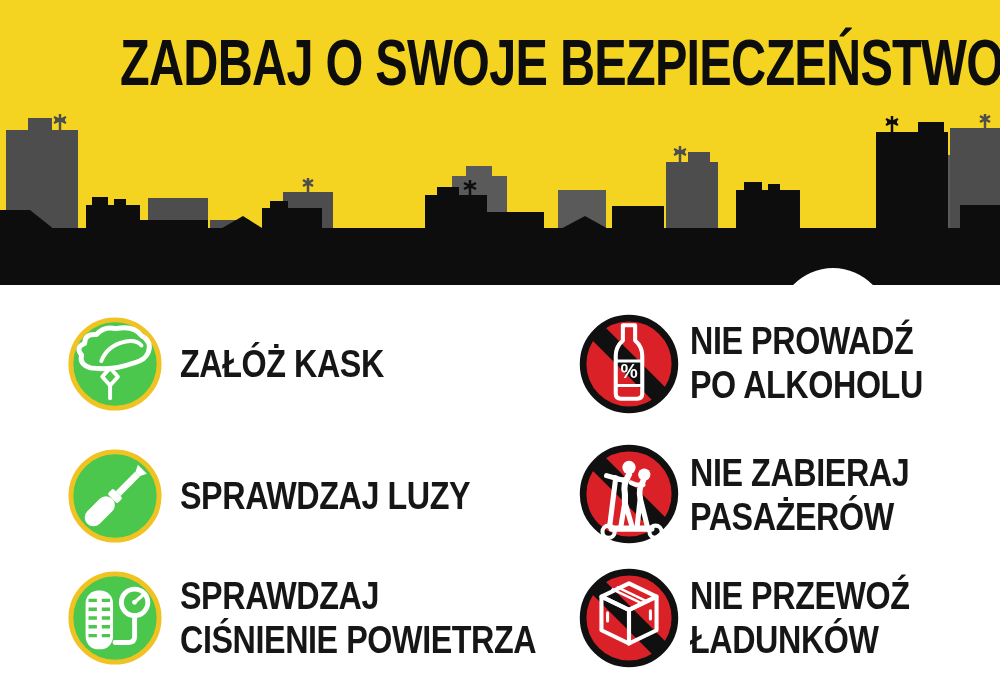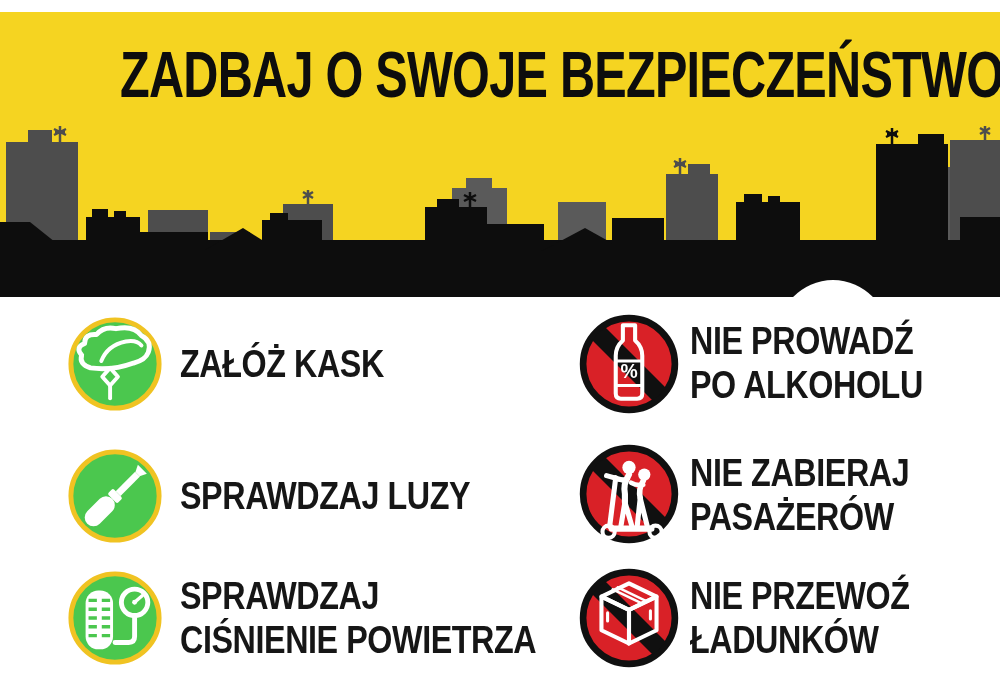--- a/index.html
+++ b/index.html
@@ -1,20 +1,20 @@
 <!DOCTYPE html>
 <html><head>
 <meta charset="utf-8">
 <style>
   html,body{margin:0;padding:0;background:#ffffff;}
   .poster{
     position:relative;width:1000px;height:700px;overflow:hidden;
     background:#ffffff;font-family:"Liberation Sans", sans-serif;
   }
-  .hero{position:absolute;left:0;top:0;width:1000px;height:285px;background:#F5D421;margin-top:12px;}
+  .hero{position:absolute;left:0;top:0;width:1000px;height:285px;background:#F5D421;}
   .title{
     position:absolute;left:0;top:28px;width:1000px;height:70px;line-height:70px;
     text-align:center;font-size:64px;font-weight:700;color:#0d0d0d;white-space:nowrap;
     transform:scaleX(0.76);transform-origin:50% 50%;letter-spacing:-1px;
   }
   .skyline{position:absolute;left:0;bottom:0;width:1000px;height:175px;display:block;}
   .icon{position:absolute;}
   .item-text{
     position:absolute;color:#161616;font-weight:700;font-size:38px;line-height:44px;
     white-space:nowrap;transform:scaleX(0.85);transform-origin:0 50%;letter-spacing:-0.5px;

